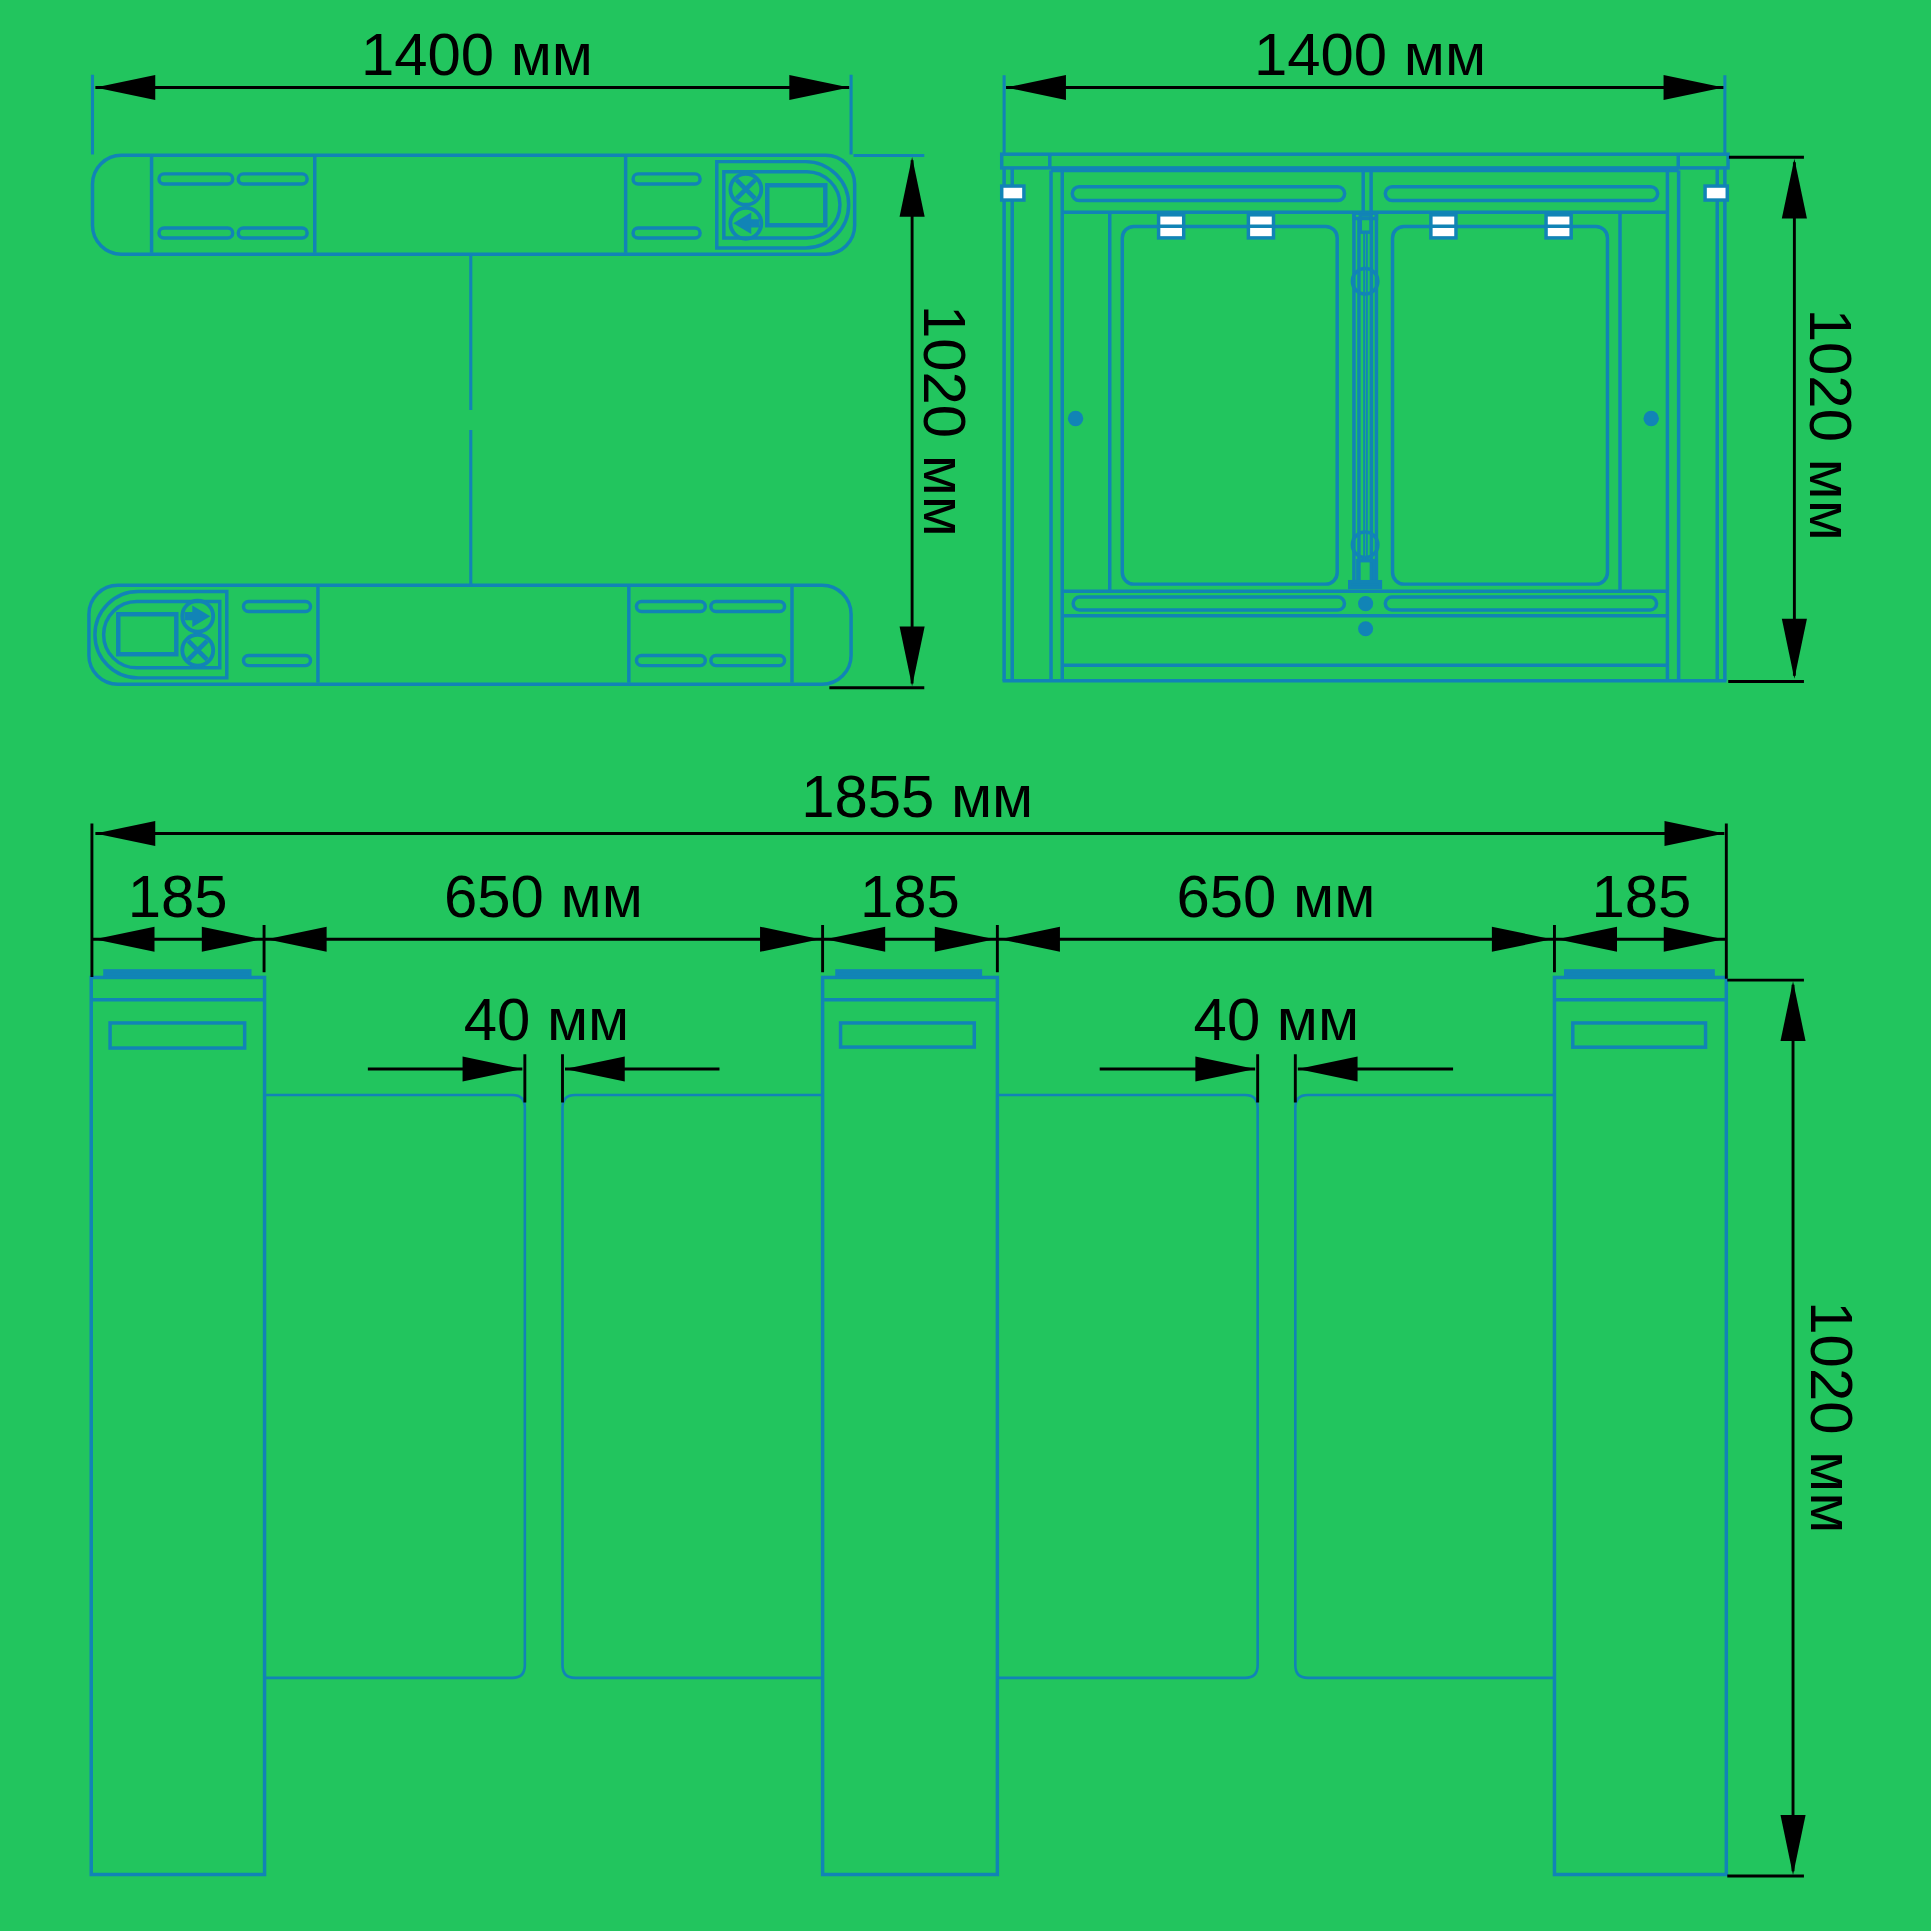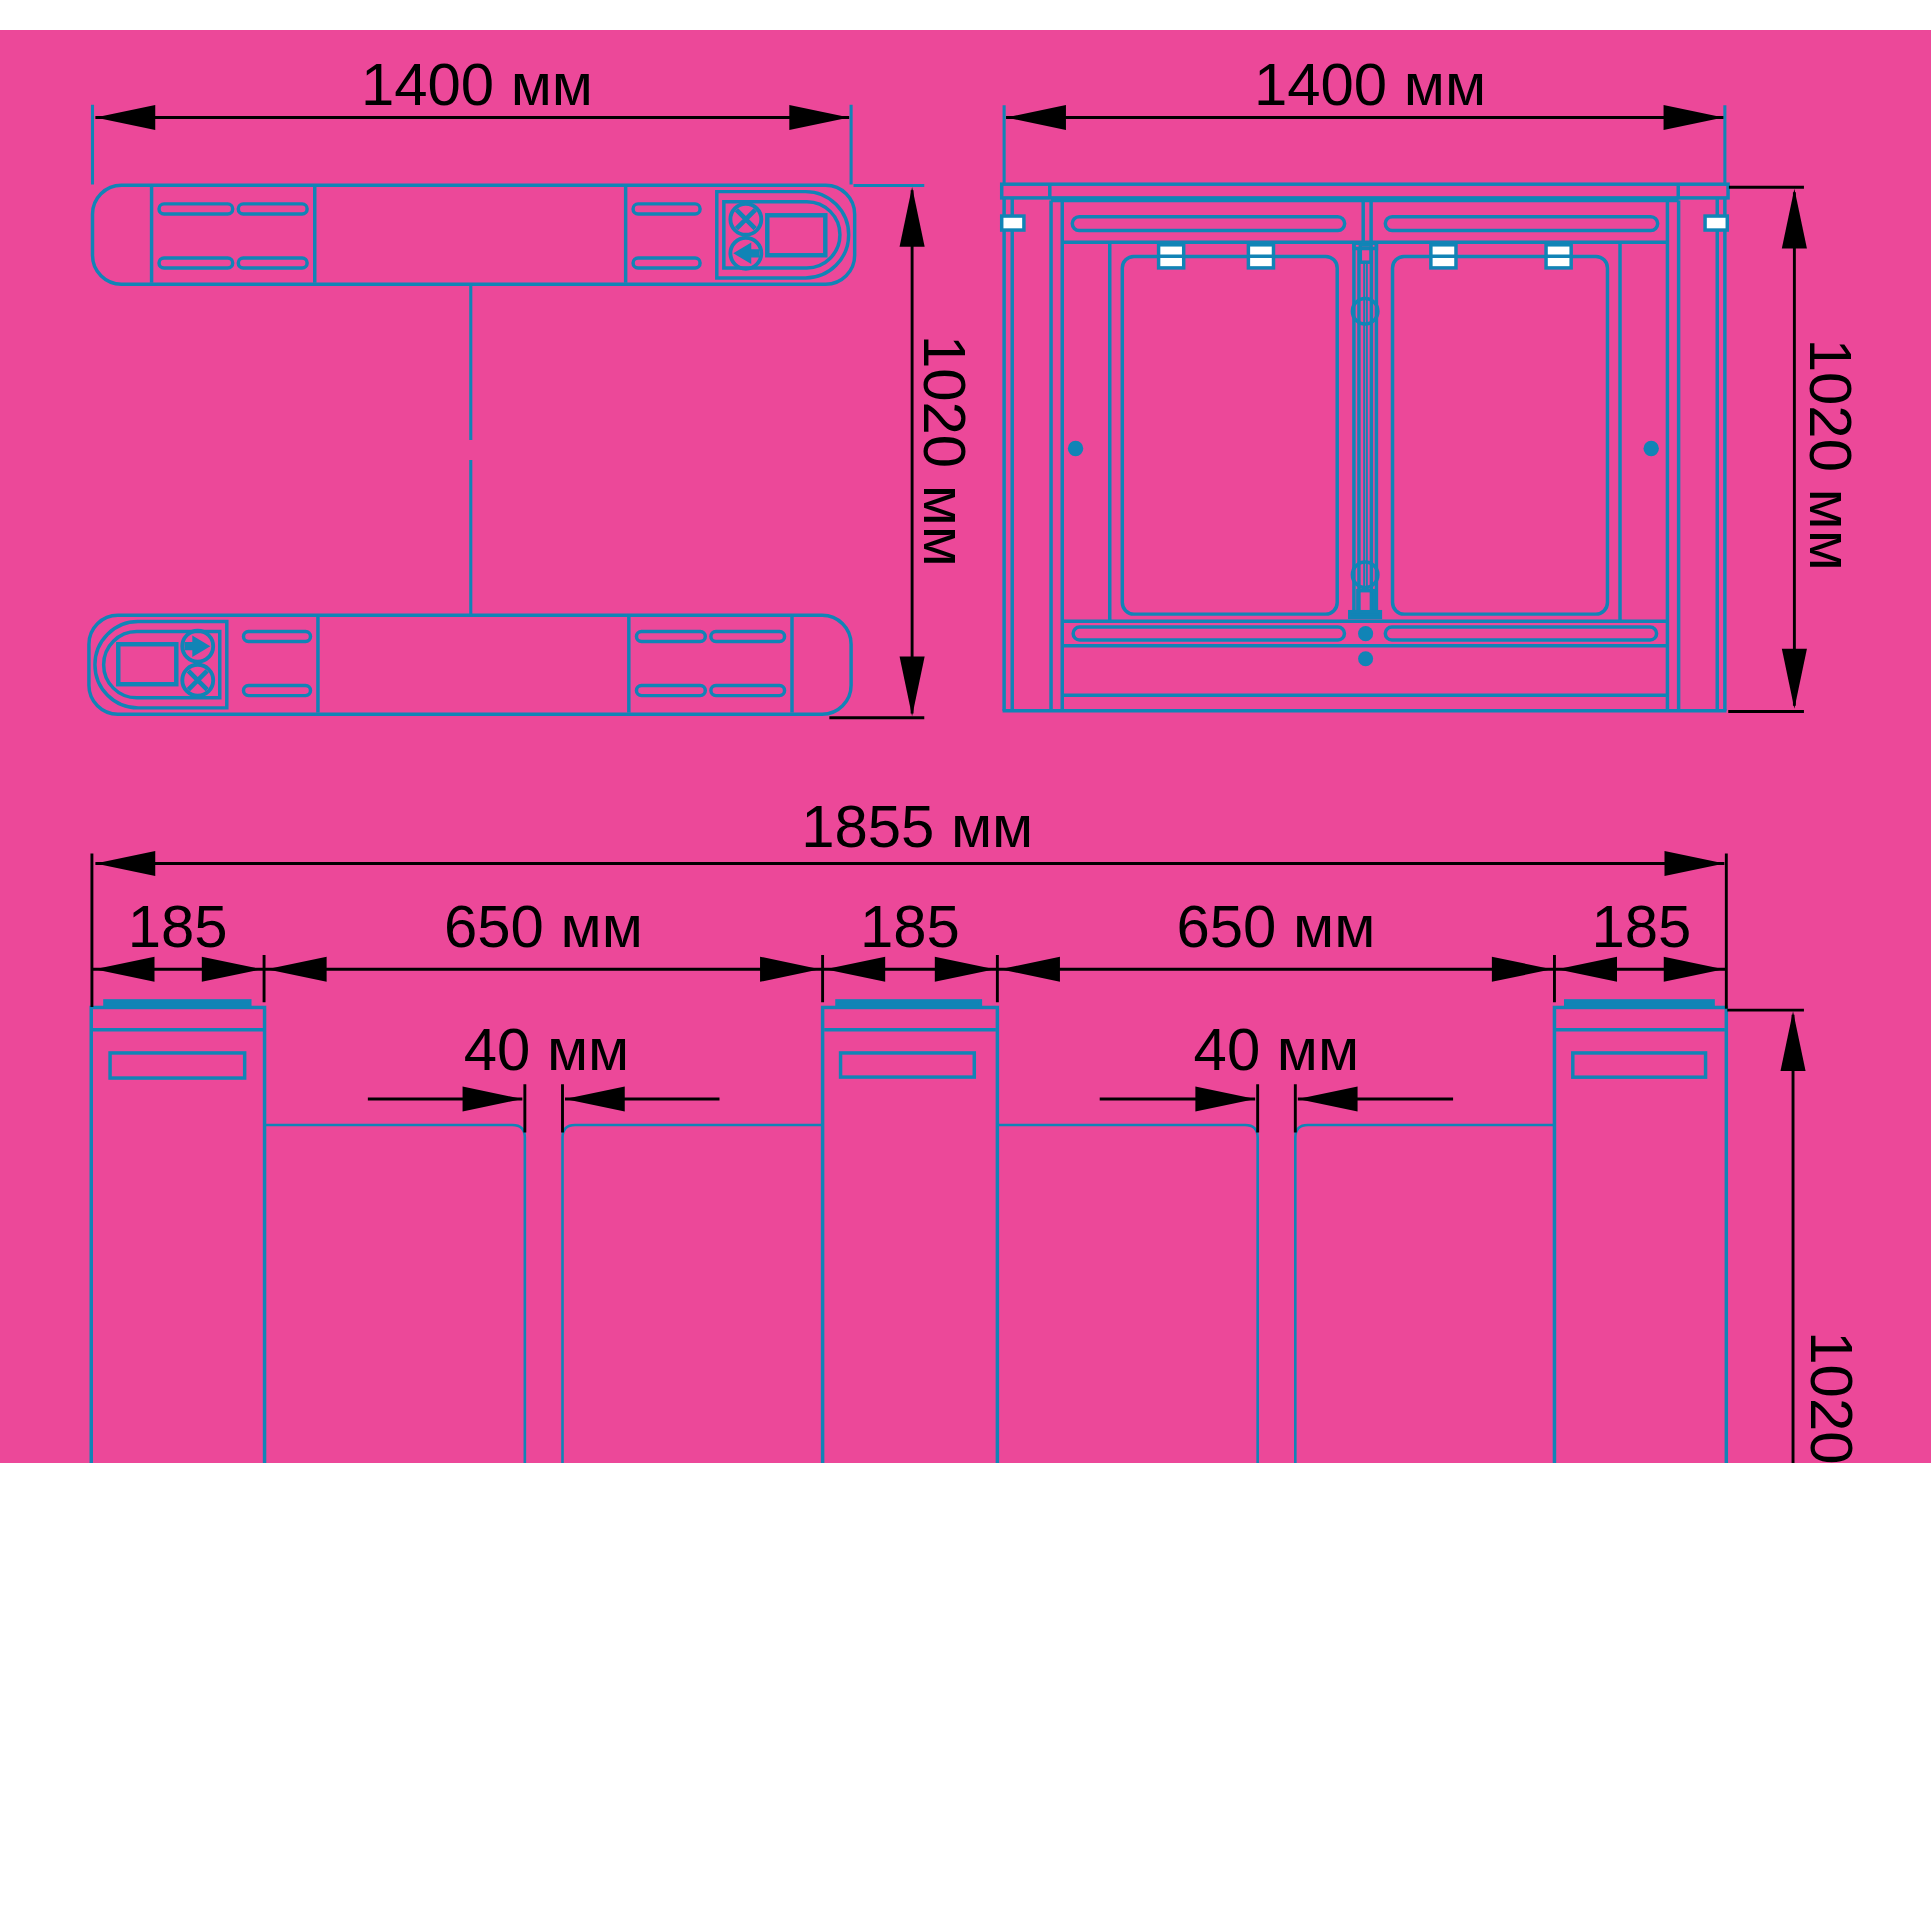--- a/index.html
+++ b/index.html
@@ -1,16 +1,16 @@
 <!DOCTYPE html>
 <html><head>
 <meta charset="utf-8">
 <style>
 html,body{margin:0;padding:0;background:#ffffff;}
-#page{width:1931px;height:1433px;position:relative;background:#ec4899;margin-top:30px;}
+#page{width:1931px;height:1931px;position:relative;background:#22c55e;}
 text{font-family:"Liberation Sans",sans-serif;fill:#000000;}
 </style>
 </head>
 <body>
 <div id="page">
 <svg width="1931" height="1931" viewBox="0 0 2000 2000">
 <defs>
 <path id="ar" d="M0 0 L-62 -13 L-62 13 Z" fill="#000"></path>
 </defs>
 <g id="planview">

